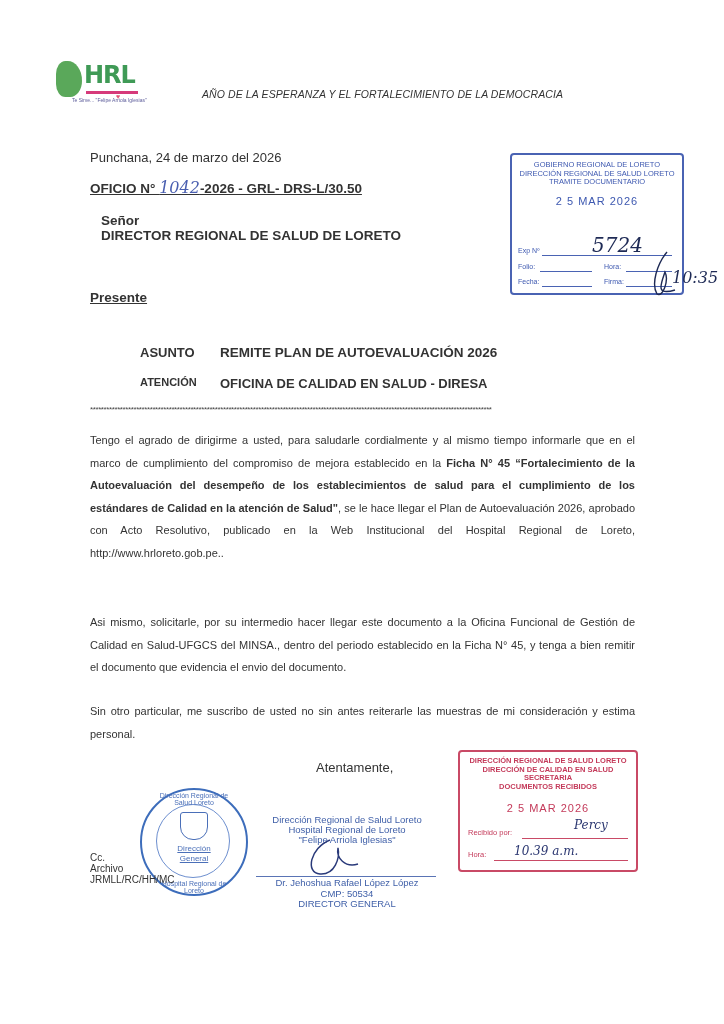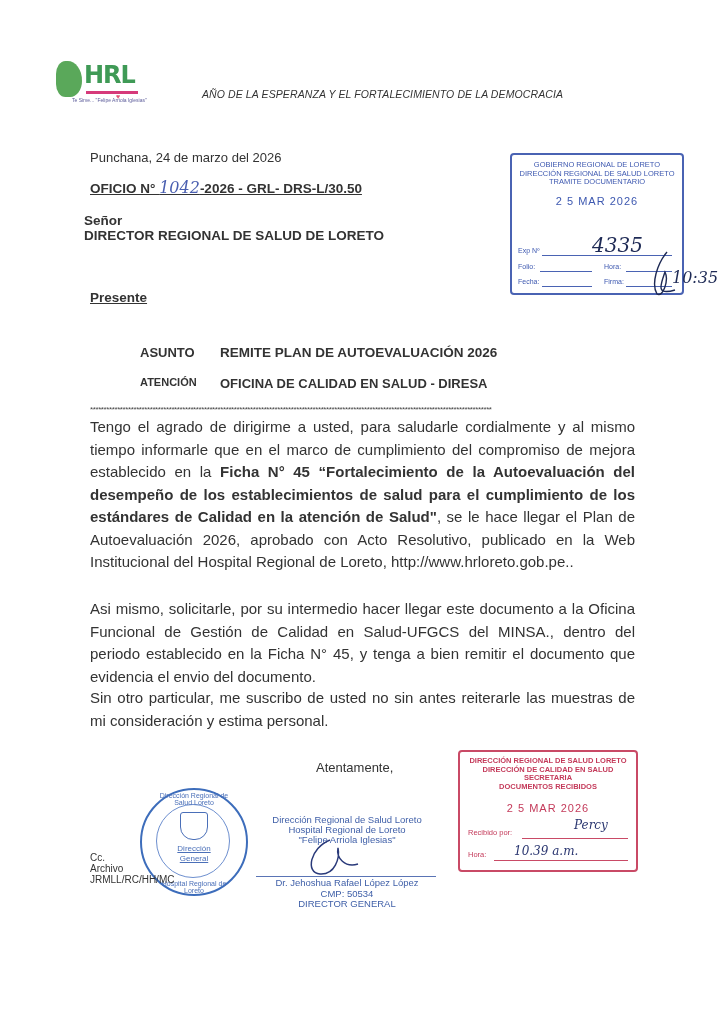--- a/index.html
+++ b/index.html
@@ -15,32 +15,32 @@
   .logo-sub { left: 20px; top: 40px; font-size: 5px; color: #5c5c9a; white-space: nowrap; }
   .logo-heart { left: 64px; top: 36px; font-size: 7px; color: #e05575; }
 
   .year-motto { left: 202px; top: 88px; font-size: 10.5px; font-style: italic; color: #333; letter-spacing: 0.1px; }
 
   .place-date { left: 90px; top: 150px; font-size: 13px; color: #333; }
 
   .oficio { left: 90px; top: 178px; font-size: 13.5px; font-weight: bold; color: #333; text-decoration: underline; white-space: nowrap; }
   .oficio .hand { font-family: "DejaVu Serif", serif; font-style: italic; font-weight: normal; color: #4a5fb0; font-size: 16px; }
 
-  .addressee { left: 84px; top: 213px; font-size: 13.5px; font-weight: bold; color: #333; line-height: 15px; }
+  .addressee { left: 101px; top: 213px; font-size: 13.5px; font-weight: bold; color: #333; line-height: 15px; }
 
   .presente { left: 90px; top: 290px; font-size: 13.5px; font-weight: bold; color: #333; text-decoration: underline; }
 
   .asunto-label { left: 140px; top: 345px; font-size: 13px; font-weight: bold; color: #333; }
   .asunto-val { left: 220px; top: 345px; font-size: 13.5px; font-weight: bold; color: #333; }
   .atencion-label { left: 140px; top: 376px; font-size: 11px; font-weight: bold; color: #333; }
   .atencion-val { left: 220px; top: 376px; font-size: 13px; font-weight: bold; color: #333; line-height: 15px; }
 
   .stars { left: 90px; top: 406px; width: 545px; height: 8px; overflow: hidden; font-size: 8px; color: #444; letter-spacing: -0.4px; white-space: nowrap; line-height: 8px; }
 
-  .body-para { left: 90px; width: 545px; font-size: 15px; color: #333; line-height: 22.5px; text-align: justify; }
+  .body-para { left: 90px; width: 545px; font-size: 11px; color: #333; line-height: 22.5px; text-align: justify; margin-top: 13px; }
   .p1 { top: 416px; }
   .p2 { top: 598px; }
   .p3 { top: 687px; }
   .b { font-weight: bold; }
 
   .closing { left: 316px; top: 760px; font-size: 13px; color: #333; }
 
   .cc { left: 90px; top: 852px; font-size: 10px; color: #333; line-height: 11px; }
 
   
@@ -161,21 +161,21 @@
   <div class="fl" style="left:30px;top:100px;width:130px;"></div>
   <div class="abs field" style="left:6px;top:108px;">Folio:</div>
   <div class="fl" style="left:28px;top:116px;width:52px;"></div>
   <div class="abs field" style="left:92px;top:108px;">Hora:</div>
   <div class="fl" style="left:114px;top:116px;width:46px;"></div>
   <div class="abs field" style="left:6px;top:123px;">Fecha:</div>
   <div class="fl" style="left:30px;top:131px;width:50px;"></div>
   <div class="abs field" style="left:92px;top:123px;">Firma:</div>
   <div class="fl" style="left:114px;top:131px;width:46px;"></div>
 </div>
-<div class="abs hand-num">4335</div>
+<div class="abs hand-num">5724</div>
 <div class="abs hand-time">10:35</div>
 <svg class="abs" style="left:645px;top:250px;width:34px;height:50px;" viewBox="0 0 34 50">
   <path d="M22 2 C12 14, 6 34, 12 44 C18 48, 24 30, 20 22 C16 34, 10 46, 30 40" fill="none" stroke="#1e2a55" stroke-width="1.4"></path>
 </svg>
 
 <div class="abs stamp-red">
   <div class="abs hdr">
     <div>DIRECCIÓN REGIONAL DE SALUD LORETO</div>
     <div>DIRECCIÓN DE CALIDAD EN SALUD</div>
     <div>SECRETARIA</div>

